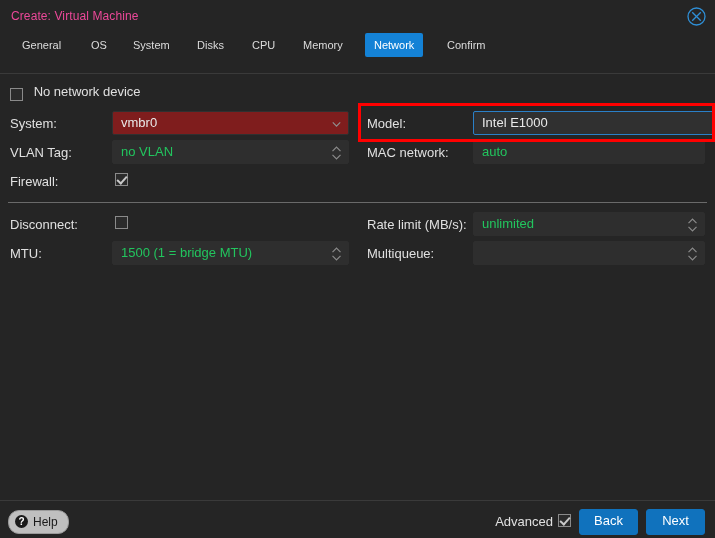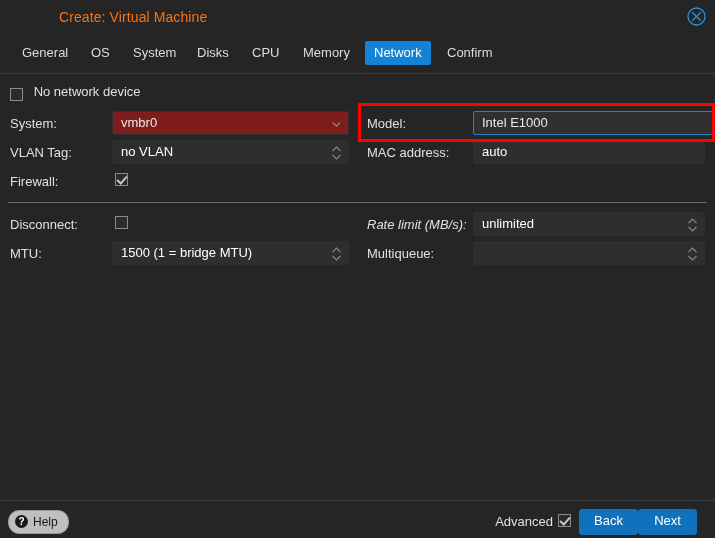--- a/index.html
+++ b/index.html
@@ -12,38 +12,38 @@
     overflow:hidden;
     position:relative;
   }
   
   #titlebar{
     position:absolute;left:0;top:0;width:715px;height:33px;
     background:#252525;
   }
   #title-text{
     position:absolute;left:11px;top:9px;
-    font-size:14px;color:#f97316;
-    letter-spacing:.1px;white-space:nowrap;margin-left:48px;
+    font-size:12px;color:#ec4899;
+    letter-spacing:.1px;white-space:nowrap;
   }
   #close-btn{
     position:absolute;right:8px;top:6px;width:21px;height:21px;
     cursor:pointer;
   }
   
   #tabbar{
     position:absolute;left:0;top:33px;width:715px;height:40px;
     background:#252525;
     border-bottom:1px solid #3a3a3a;
   }
   .tab{
-    position:absolute;top:8px;height:24px;
+    position:absolute;top:0;height:24px;
     line-height:24px;
     padding:0 9px;
-    font-size:13px;color:#dcdcdc;
+    font-size:11px;color:#dcdcdc;
     white-space:nowrap;cursor:pointer;
     border-radius:2px;
   }
   .tab.active{background:#1482d6;color:#ffffff;}
   
   #body{
     position:absolute;left:0;top:74px;width:715px;height:426px;
     background:#252525;
   }
   .chk-row{position:absolute;}
@@ -65,21 +65,21 @@
   }
   .fld{
     position:absolute;height:24px;box-sizing:border-box;
     background:#7f1d1d;border:1px solid #303030;border-radius:2px;
     font-size:13px;color:#e9e9e9;
     line-height:22px;
     padding-left:8px;
     white-space:nowrap;overflow:hidden;
     cursor:text;
   }
-  .fld.dis{background:#2e2e2e;border-color:#2e2e2e;color:#ffffff;}
+  .fld.dis{background:#2e2e2e;border-color:#2e2e2e;color:#22c55e;}
   .fld.sel{cursor:pointer;}
   .fld.focus{border:1px solid #2a80c8;background:#303030;}
   .caret{
     position:absolute;right:7px;top:8px;
     width:9px;height:9px;pointer-events:none;
   }
   .caret svg{display:block;}
   .spin{
     position:absolute;right:6px;top:4px;width:11px;height:16px;
     pointer-events:none;
@@ -200,28 +200,28 @@
   <div class="lbl" style="left:367px;top:42px;">Model:</div>
   <div class="fld sel focus" style="left:473px;top:37px;width:258px;">
     <span>Intel E1000</span>
     <span class="caret">
       <svg width="9" height="9" viewBox="0 0 9 9">
           <polyline points="0.8,2.4 4.5,6.1 8.2,2.4" fill="none" stroke="#8f8f8f" stroke-width="1.2"></polyline>
         </svg>
     </span>
   </div>
 
-  <div class="lbl" style="left:367px;top:71px;">MAC address:</div>
+  <div class="lbl" style="left:367px;top:71px;">MAC network:</div>
   <div class="fld dis" style="left:473px;top:66px;width:232px;">
     <span>auto</span>
   </div>
 
   <div class="sep" style="left:0px;top:0px;width:0px;"></div>
 
-  <div class="lbl" style="left:367px;top:143px;font-style:italic;">Rate limit (MB/s):</div>
+  <div class="lbl" style="left:367px;top:143px;">Rate limit (MB/s):</div>
   <div class="fld dis" style="left:473px;top:138px;width:232px;">
     <span>unlimited</span>
     <span class="spin">
       <svg width="11" height="16" viewBox="0 0 11 16">
         <polyline points="1.5,6.2 5.5,2.2 9.5,6.2" fill="none" stroke="#8a8a8a" stroke-width="1.2"></polyline>
         <polyline points="1.5,9.8 5.5,13.8 9.5,9.8" fill="none" stroke="#8a8a8a" stroke-width="1.2"></polyline>
       </svg>
     </span>
   </div>
 
@@ -240,14 +240,14 @@
 
 <div id="red-box" style="left:358px;top:103px;width:357px;height:39px;"></div>
 
 <div id="footer">
   <div id="help-btn">
     <span class="qm">?</span><span class="ht">Help</span>
   </div>
   <div id="adv-label">Advanced</div>
   <span id="adv-cb" class="cb checked"></span>
   <div class="btn" style="right:77px;width:57px;">Back</div>
-  <div class="btn" style="right:18px;width:57px;">Next</div>
+  <div class="btn" style="right:10px;width:57px;">Next</div>
 </div>
 
 </body></html>

